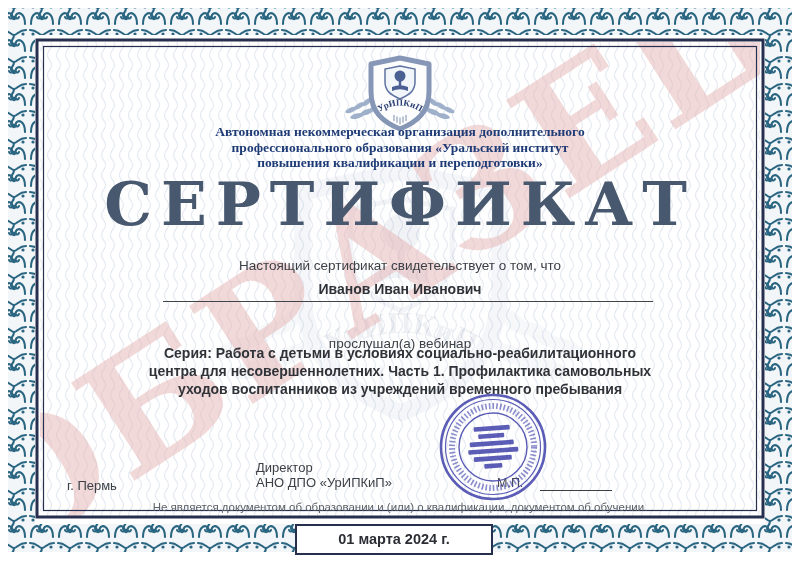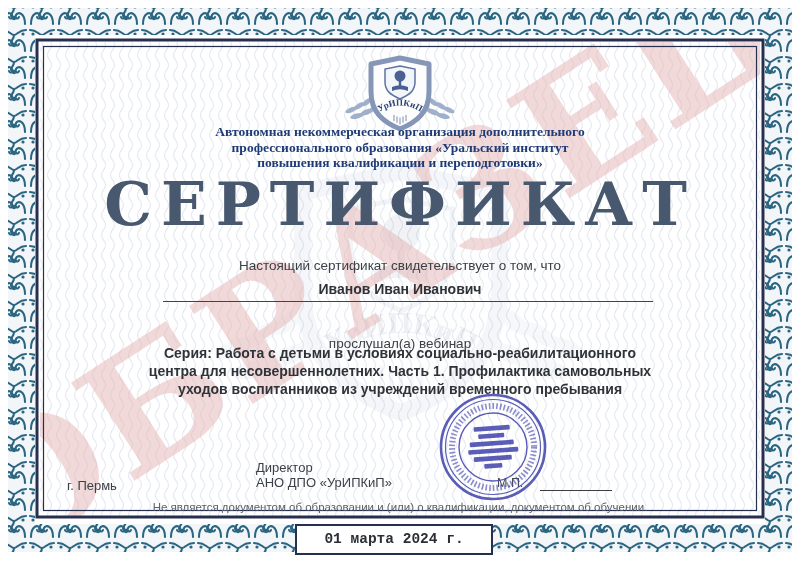--- a/index.html
+++ b/index.html
@@ -46,21 +46,21 @@
     color:var(--text-dark);white-space:pre-line;text-align:left;z-index:2;
   }
   .stamp-svg{left:437px;top:391px;width:112px;height:112px;z-index:3;}
   .mp-label{left:497px;top:476px;font-size:12.5px;color:#44474c;z-index:2;}
   .signature-line{left:540px;top:490px;width:72px;border-top:1.5px solid #3b3f44;z-index:2;}
   .disclaimer{top:501px;font-size:11.5px;color:var(--footer-gray);z-index:2;}
   .date-box{
     left:295px;top:524px;width:194px;height:27px;background:#ffffff;
     border:2px solid var(--frame-navy);z-index:4;
     font-size:14.5px;font-weight:bold;color:#2b2f35;
-    line-height:27px;text-align:center;font-family:Liberation Mono, monospace;
+    line-height:27px;text-align:center;
   }
 </style>
 </head>
 <body>
 
 <div class="page">
 
   <svg class="abs bg-svg" viewBox="0 0 800 565" xmlns="http://www.w3.org/2000/svg">
     <defs>
       <pattern id="orn" width="28" height="27" patternUnits="userSpaceOnUse">

